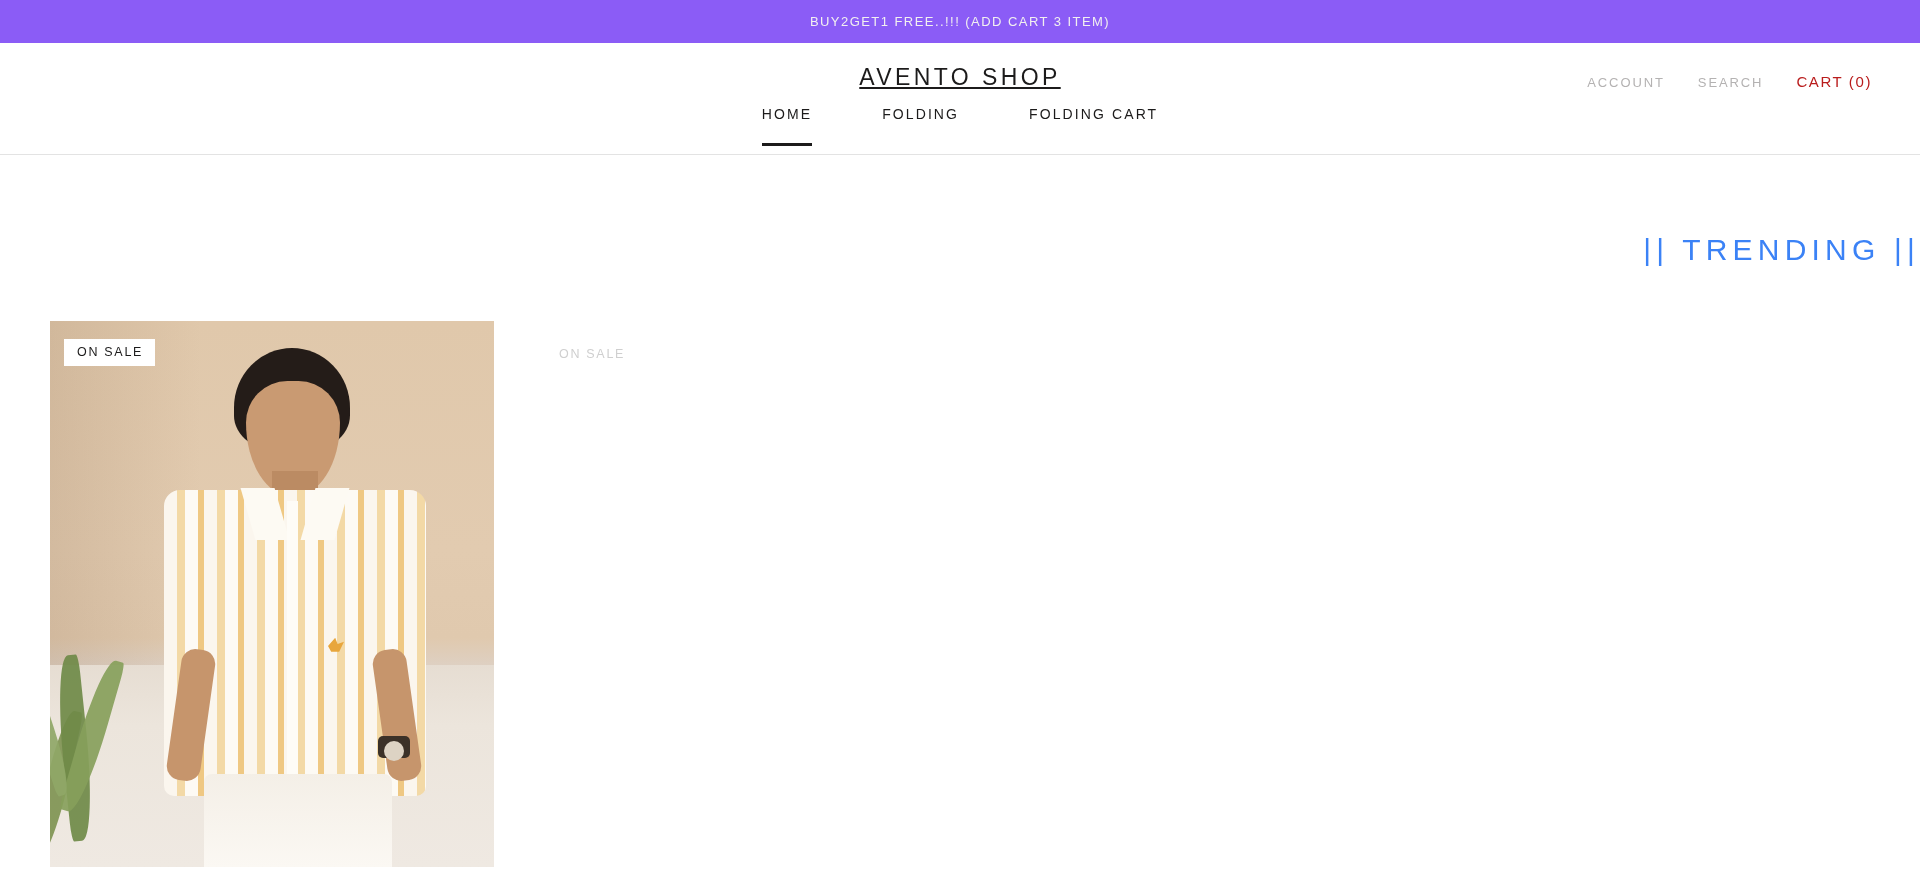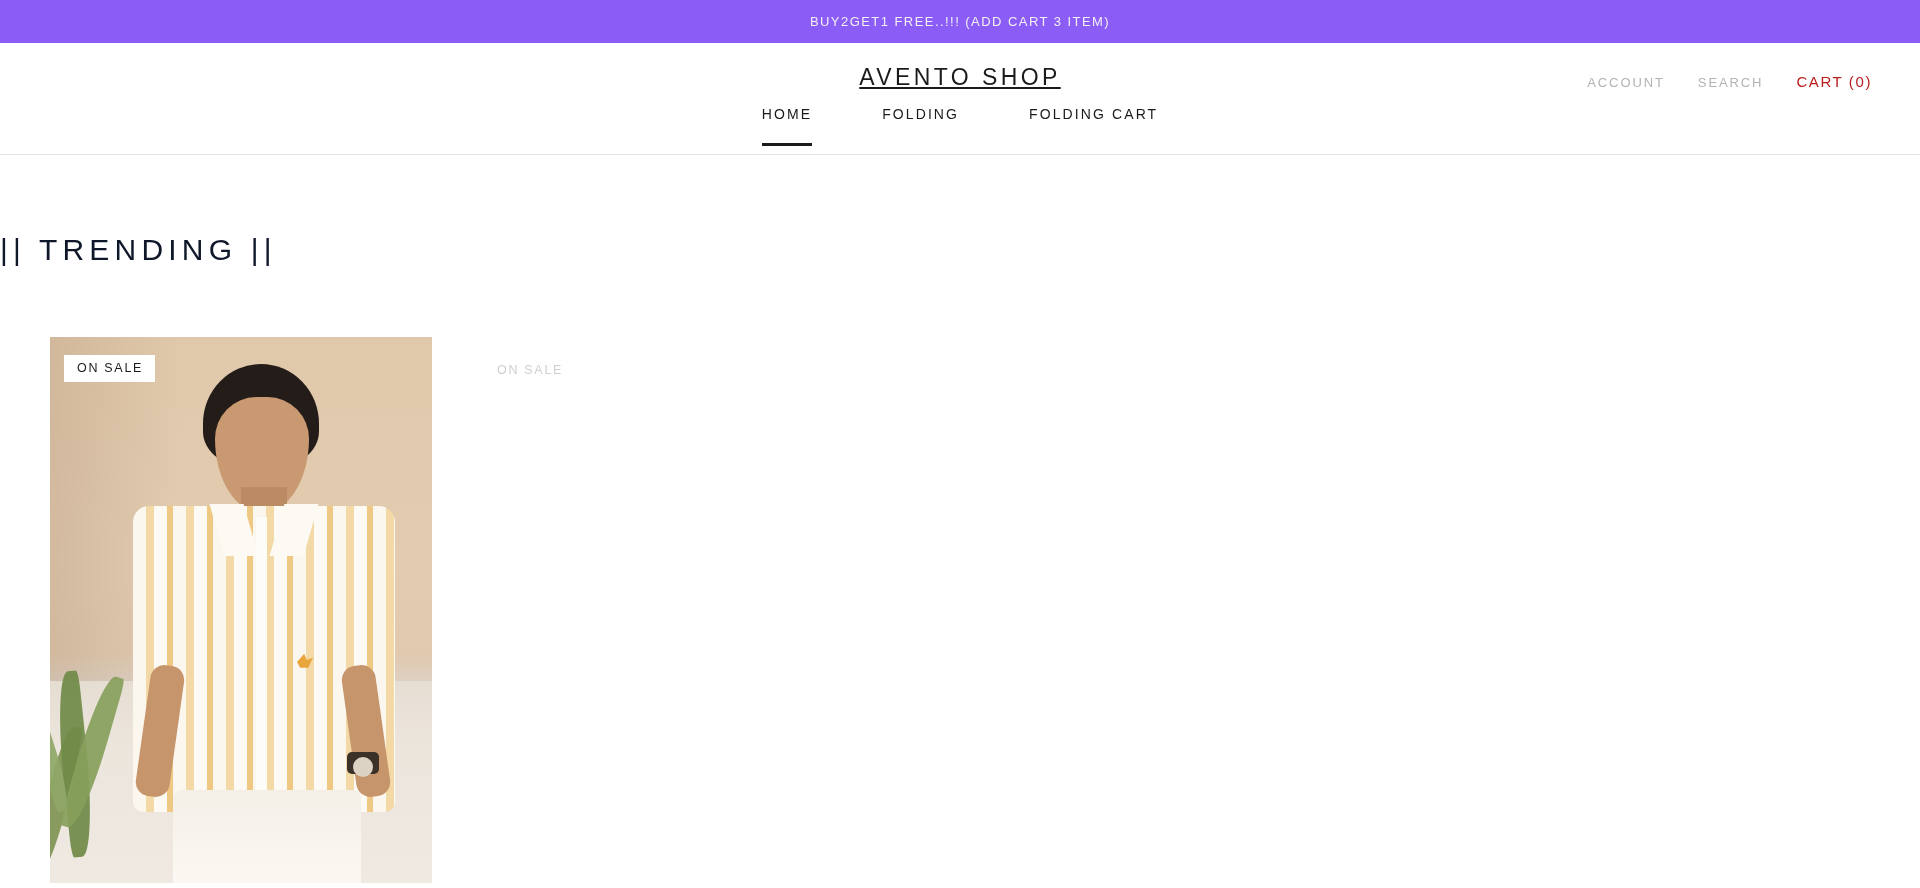--- a/index.html
+++ b/index.html
@@ -105,41 +105,40 @@
     height: 3px;
     background: #1c1b1b;
   }
 
   
   .collection {
     width: 100%;
     padding-top: 0;
   }
   .collection-title {
-    text-align: left;
+    text-align: right;
     font-size: 30px;
     letter-spacing: 5.2px;
-    color: #0f172a;
+    color: #3b82f6;
     font-weight: 400;
     margin-top: 78px;
     white-space: nowrap;
   }
 
   .product-grid {
     display: flex;
     align-items: flex-start;
     margin-top: 54px;
     padding: 0 50px;
     gap: 52px;
   }
 
   .product-card {
-    width: 382px;
+    width: 444px;
     position: relative;
-    margin-top: 16px;
   }
 
   .product-media {
     position: relative;
     width: 100%;
     height: 546px;
     overflow: hidden;
     background: #dfcdb7;
   }
 

